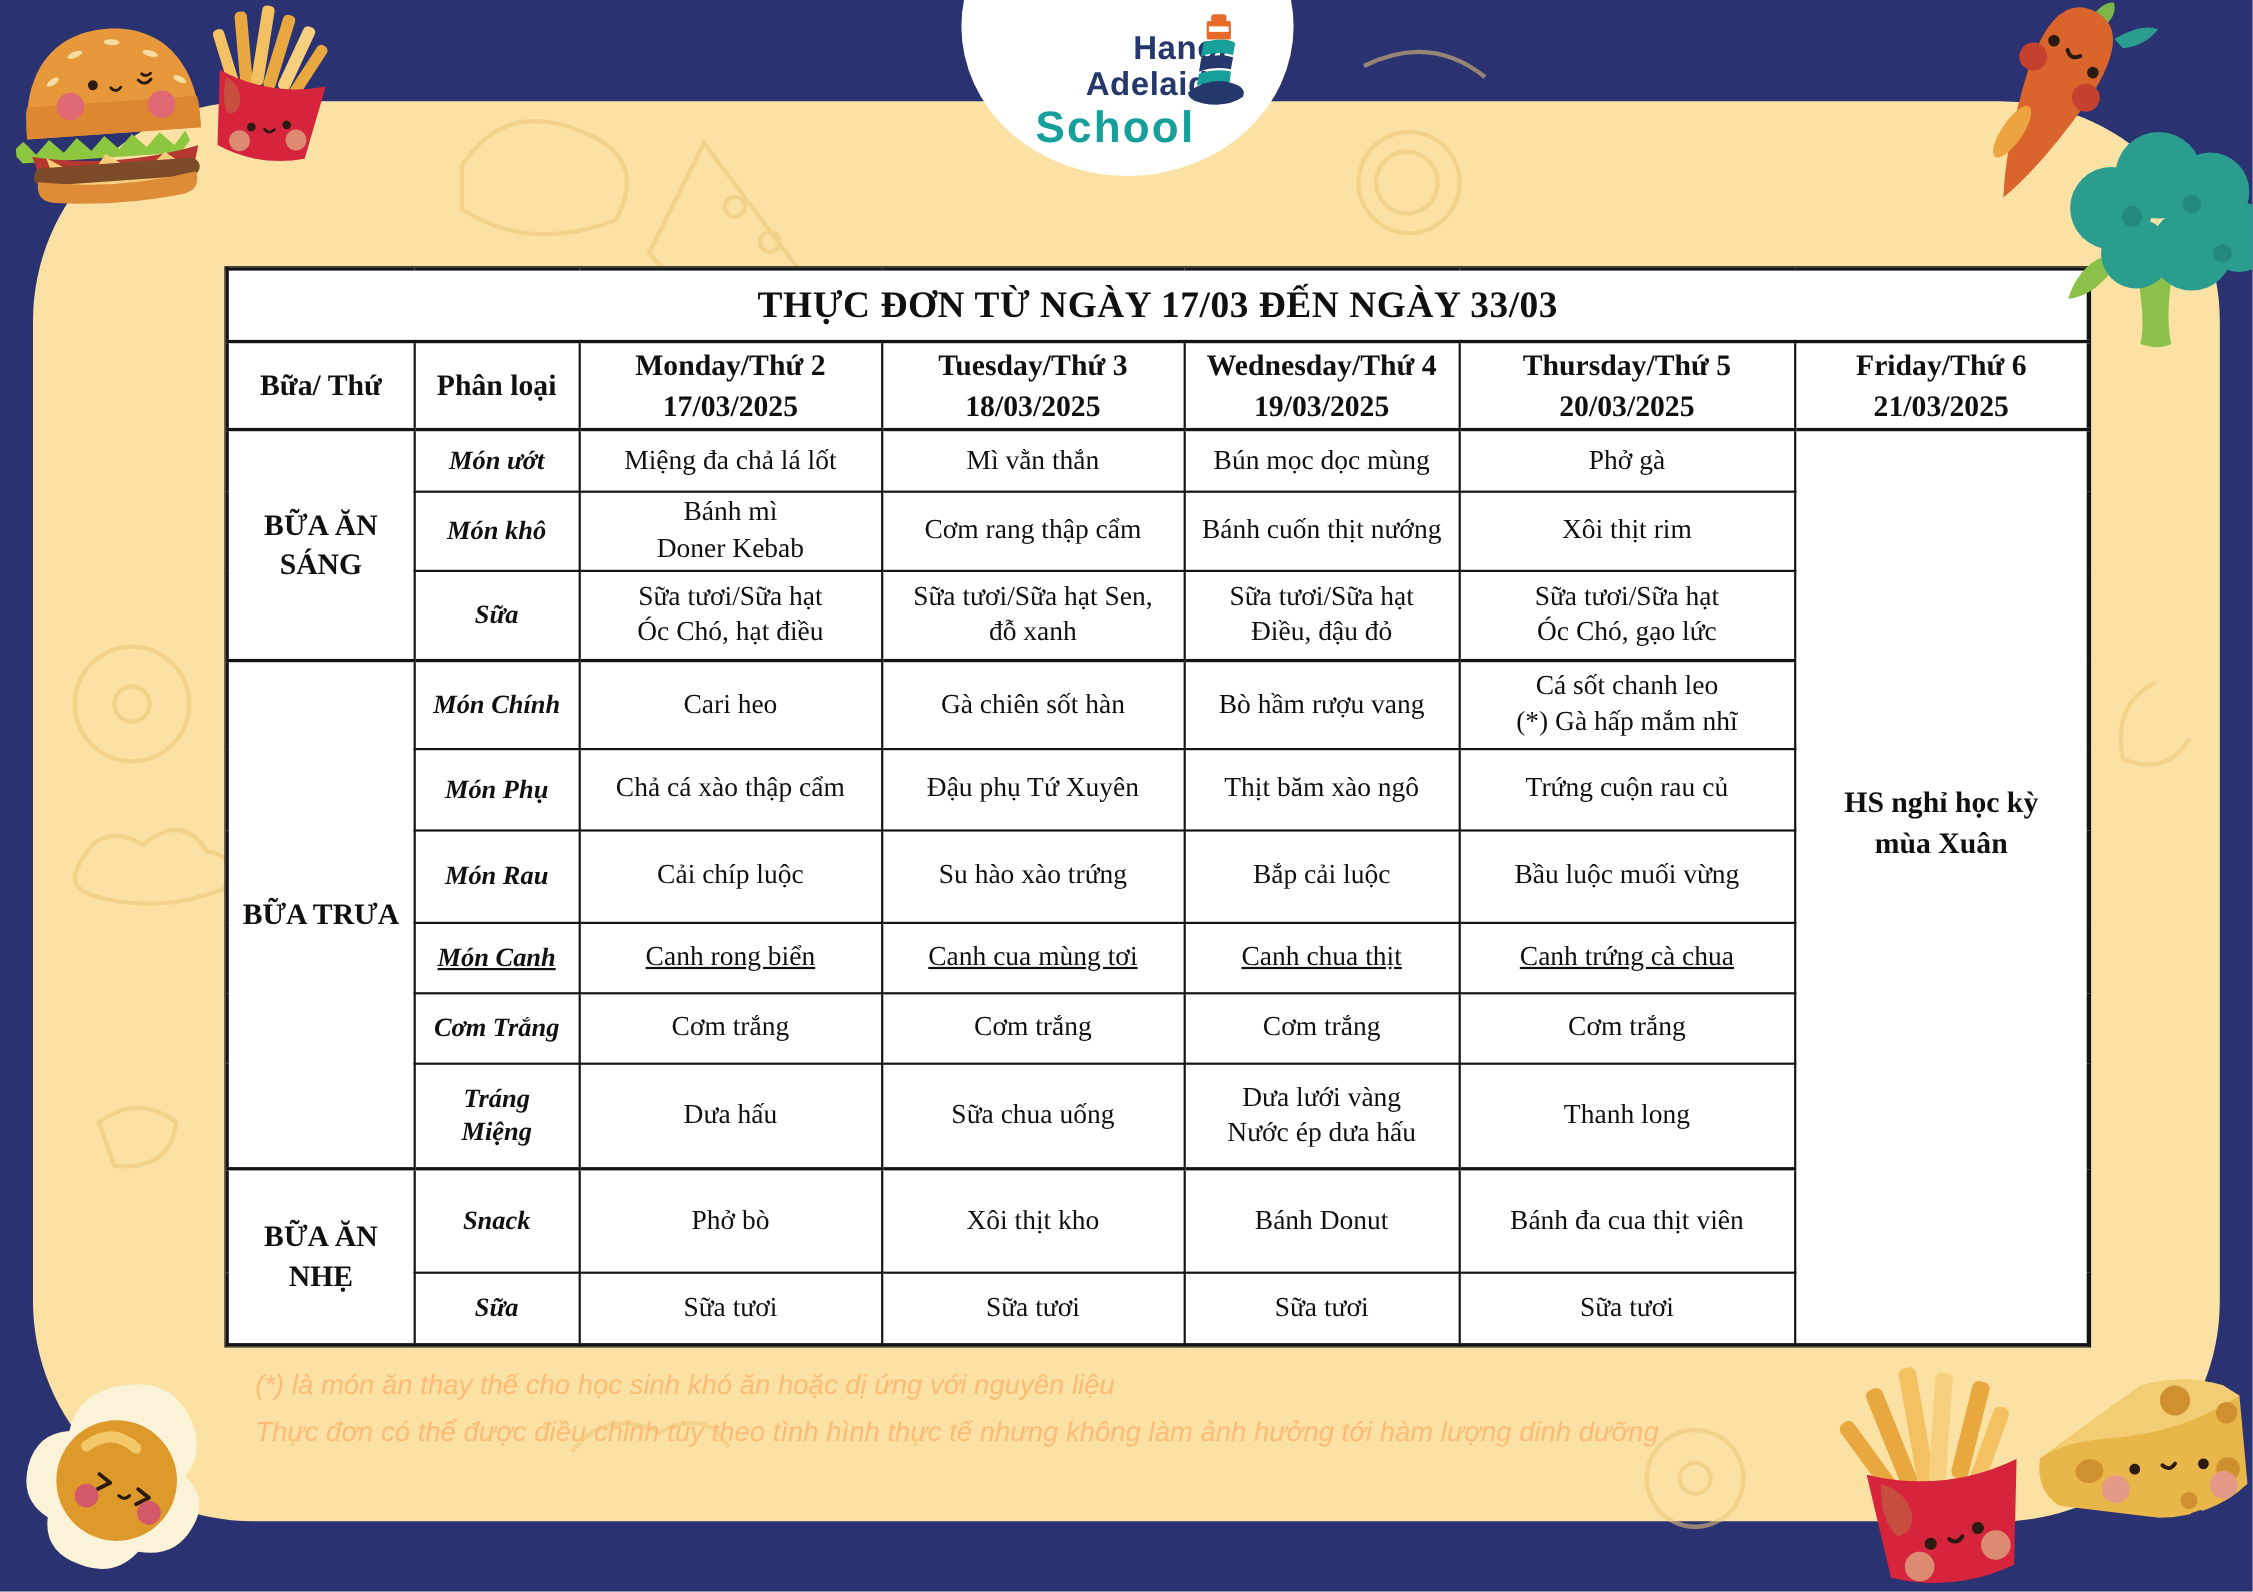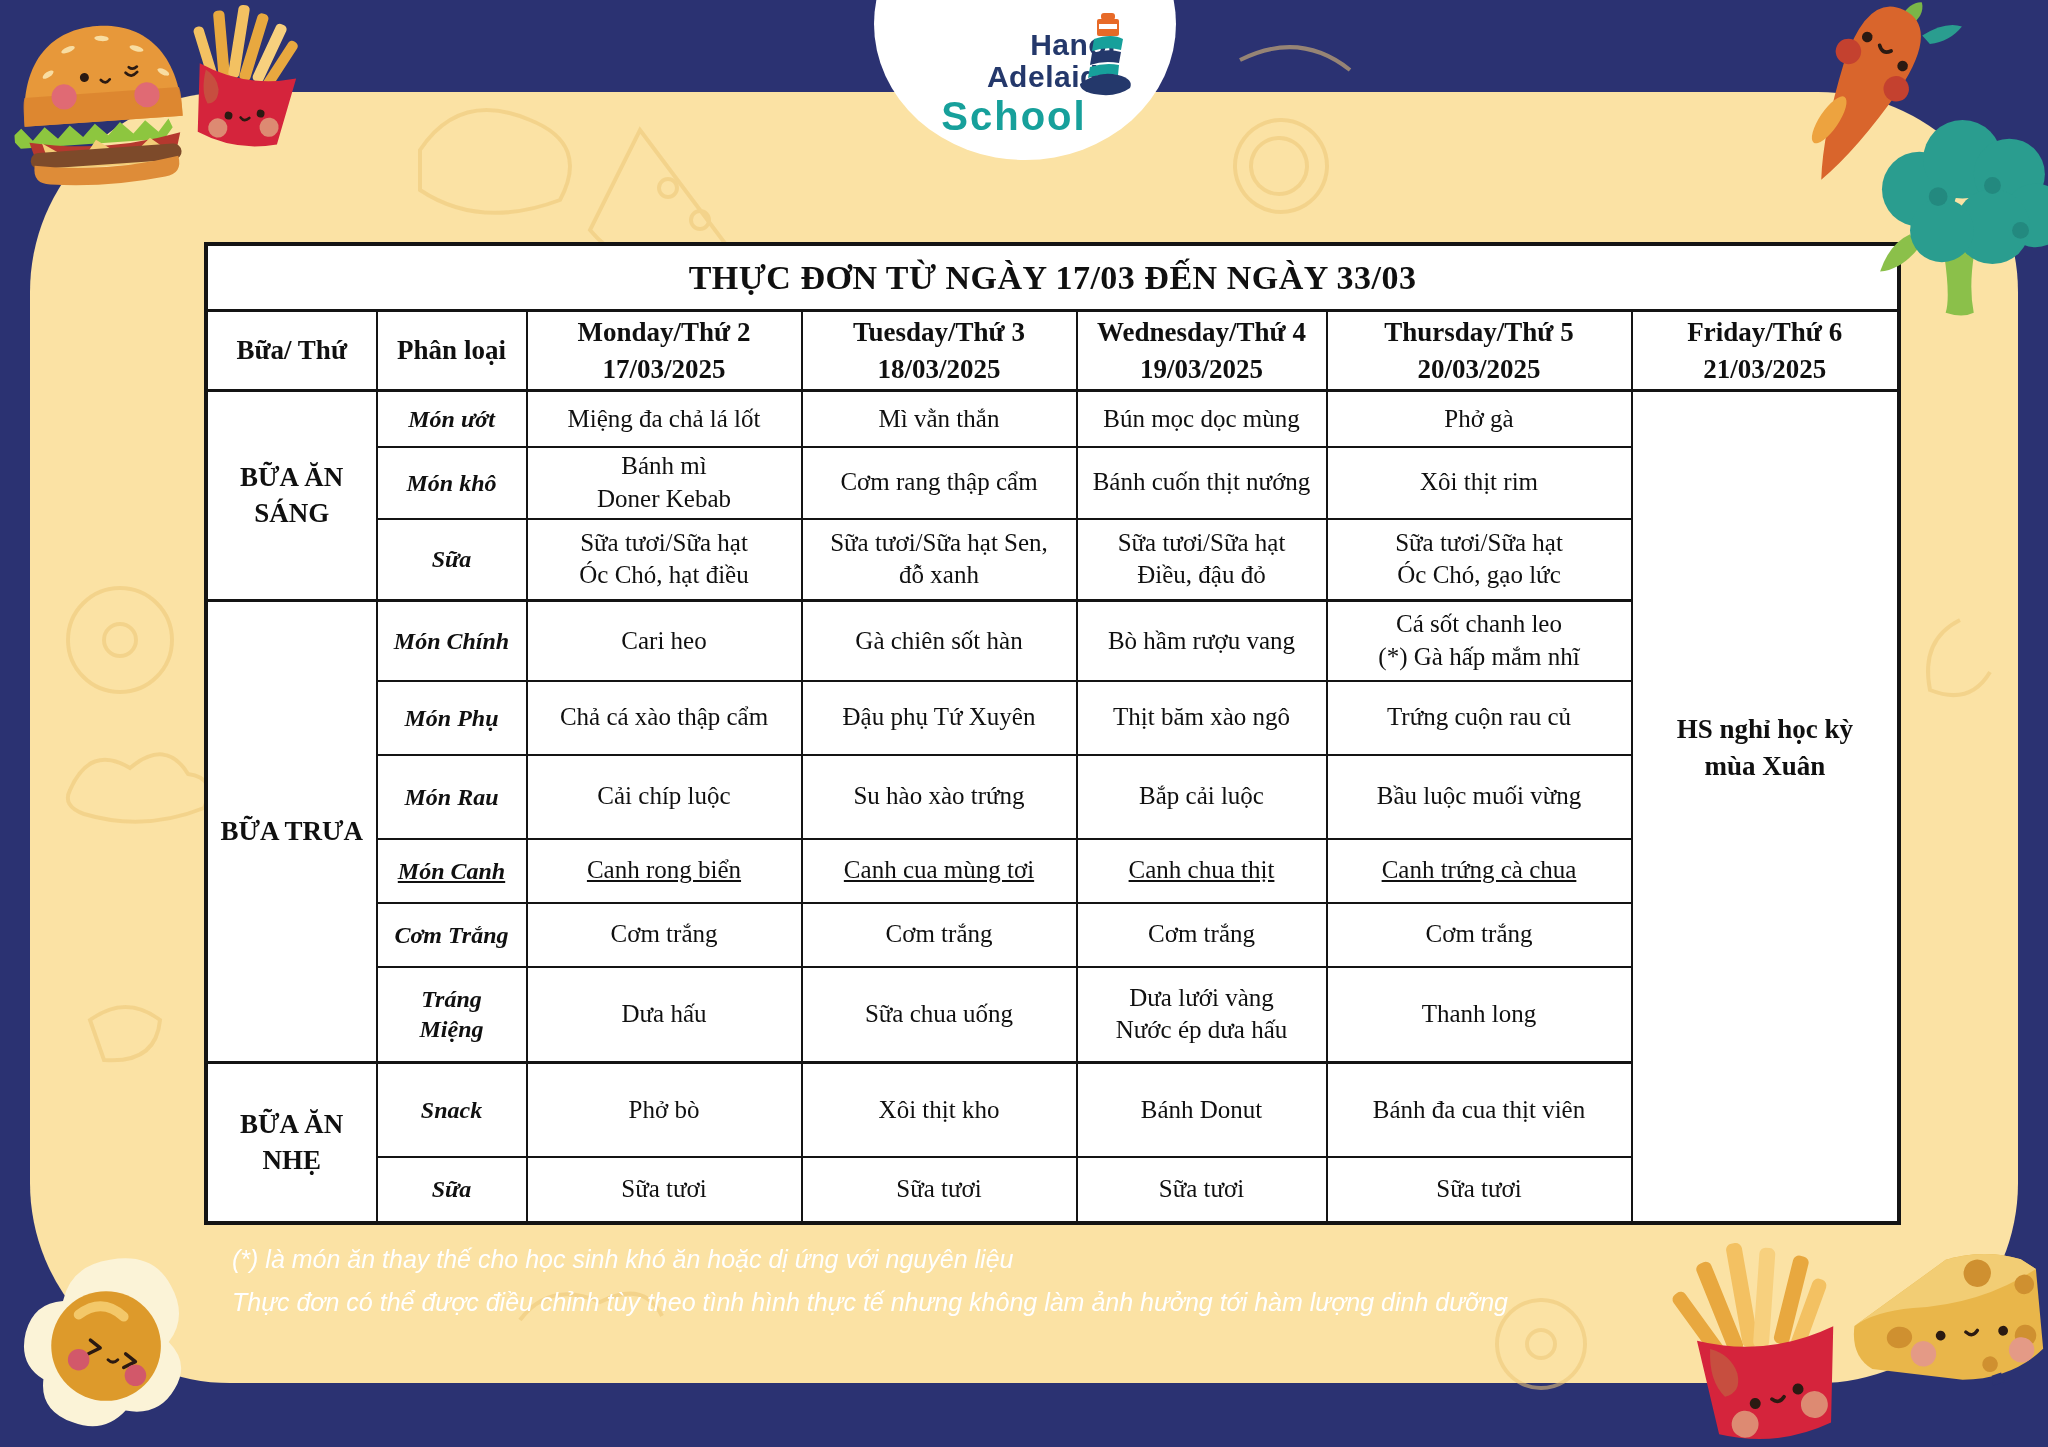--- a/index.html
+++ b/index.html
@@ -30,21 +30,21 @@
   td.cell{font-size:25px;line-height:1.3;}
   td.friday{font-size:27px;font-weight:bold;line-height:1.35;padding-bottom:120px;}
   tr.sec-top td{border-top-width:3px;}
   tr.rt{height:66px;} tr.rh{height:80px;}
   tr.r-a{height:56px;} tr.r-b{height:72px;} tr.r-c{height:82px;}
   tr.r-d{height:80px;} tr.r-e{height:74px;} tr.r-f{height:84px;}
   tr.r-g{height:64px;text-decoration:underline;} tr.r-h{height:64px;} tr.r-i{height:96px;}
   tr.r-j{height:94px;} tr.r-k{height:66px;}
 
   
-  .footnotes{position:absolute;left:232px;top:1238px;color:#ffffff;font-size:25px;font-style:italic;line-height:1.72;font-weight:500;}
+  .footnotes{position:absolute;left:232px;top:1238px;color:#fdba74;font-size:25px;font-style:italic;line-height:1.72;font-weight:500;}
 
   
   .deco{position:absolute;pointer-events:none;}
   .d-burger{left:12px;top:8px;width:180px;height:178px;transform:rotate(-4deg);}
   .d-fries1{left:186px;top:2px;width:122px;height:150px;transform:rotate(9deg);}
   .d-carrot{left:1778px;top:-14px;width:172px;height:212px;transform:rotate(26deg);}
   .d-broccoli{left:1852px;top:92px;width:206px;height:230px;}
   .d-egg{left:16px;top:1252px;width:186px;height:186px;}
   .d-fries2{left:1666px;top:1238px;width:200px;height:208px;transform:rotate(-6deg);}
   .d-cheese{left:1838px;top:1242px;width:215px;height:172px;transform:rotate(-8deg);}

